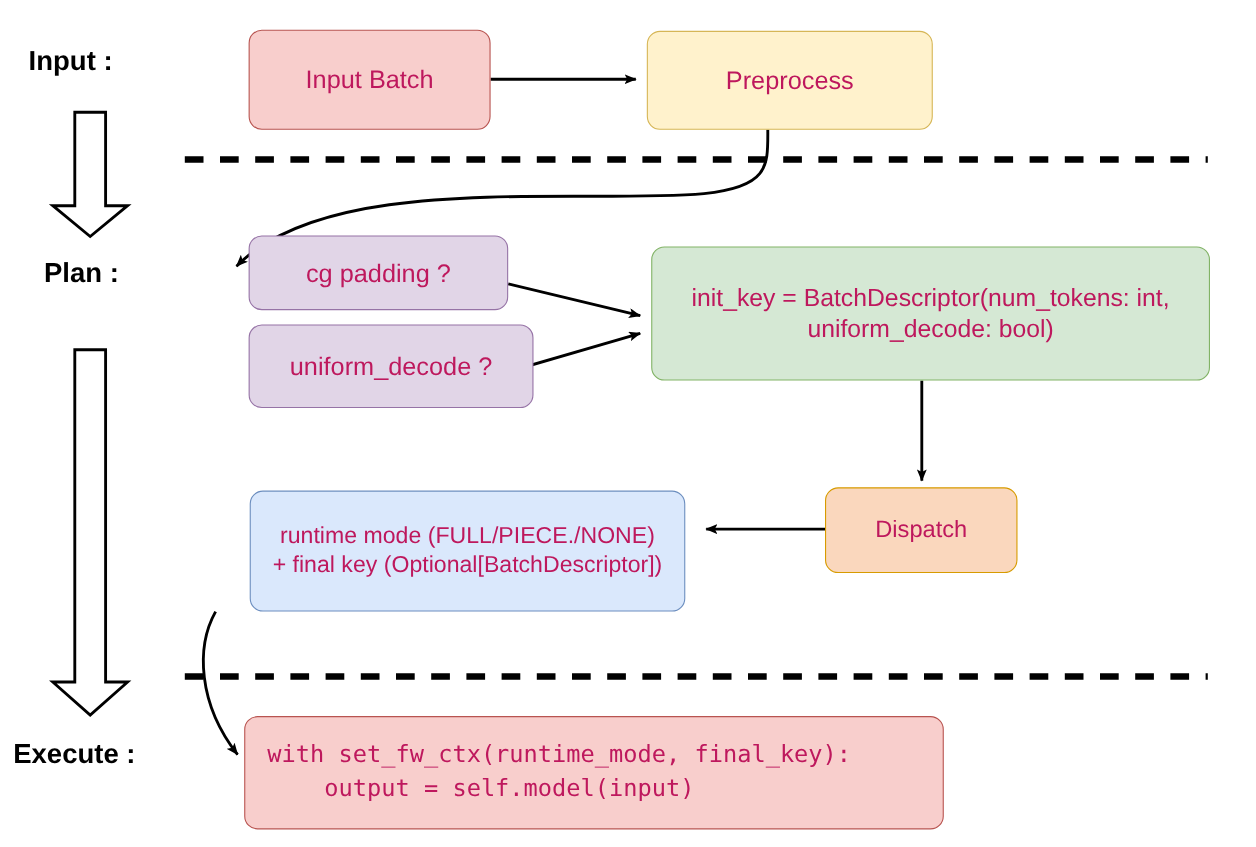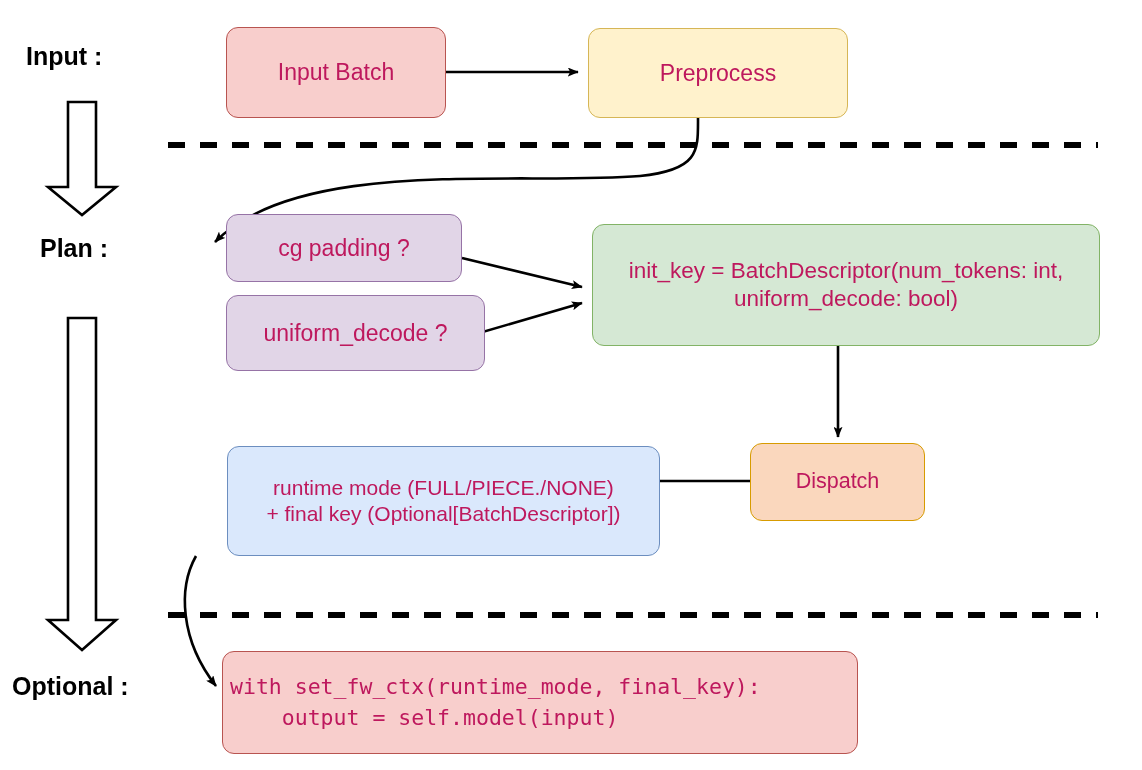--- a/index.html
+++ b/index.html
@@ -75,21 +75,21 @@
     background: #fad7bd;
     border: 1.8px solid #d79b00;
   }
   .code-node {
     font-family: "DejaVu Sans Mono", "Liberation Mono", monospace;
     font-size: 21.5px;
     letter-spacing: 0px;
     justify-content: flex-start;
     align-items: center;
     white-space: pre;
-    padding-left: 7px;
+    padding-left: 20px;
     line-height: 1.42;
   }
 </style>
 </head>
 <body>
 
 <div id="canvas">
 
   <svg class="layer" viewBox="0 0 1142 770">
     <defs>
@@ -118,21 +118,21 @@
 
     <path d="M750,481 L642,481" fill="none" stroke="#000000" stroke-width="2.6" marker-end="url(#arrowhead)"></path>
 
     <path d="M196,556 C178,588 180,640 216,686" fill="none" stroke="#000000" stroke-width="2.6" marker-end="url(#arrowhead)"></path>
   </svg>
 
   <div class="stage-label" style="left:26px; top:42px;">Input :</div>
 
   <div class="stage-label" style="left:40px; top:234px;">Plan :</div>
 
-  <div class="stage-label" style="left:12px; top:672px;">Optional :</div>
+  <div class="stage-label" style="left:12px; top:672px;">Execute :</div>
 
   <div class="node node-red" style="left:226px; top:27px; width:220px; height:91px; font-size:23px;">
     <span>Input Batch</span>
   </div>
 
   <div class="node node-yellow" style="left:588px; top:28px; width:260px; height:90px; font-size:23px;">
     <span>Preprocess</span>
   </div>
 
   <div class="node node-purple" style="left:226px; top:214px; width:236px; height:68px; font-size:23px;">
@@ -146,21 +146,21 @@
   <div class="node node-green" style="left:592px; top:224px; width:508px; height:122px; font-size:22.5px; flex-direction:column;">
     <span>init_key = BatchDescriptor(num_tokens: int,</span>
     <span>uniform_decode: bool)</span>
   </div>
 
 
   <div class="node node-orange-inner" style="left:750px; top:443px; width:175px; height:78px; font-size:21.5px;">
     <span>Dispatch</span>
   </div>
 
-  <div class="node node-blue" style="left:227px; top:446px; width:433px; height:110px; font-size:21px; flex-direction:column;">
+  <div class="node node-blue" style="left:227px; top:446px; width:396px; height:110px; font-size:21px; flex-direction:column;">
     <span>runtime mode (FULL/PIECE./NONE)</span>
     <span>+ final key (Optional[BatchDescriptor])</span>
   </div>
 
   <div class="node node-red code-node" style="left:222px; top:651px; width:636px; height:103px; flex-direction:column; align-items:flex-start; justify-content:center;">
     <span>with set_fw_ctx(runtime_mode, final_key):</span>
     <span>    output = self.model(input)</span>
   </div>
 
 </div>

